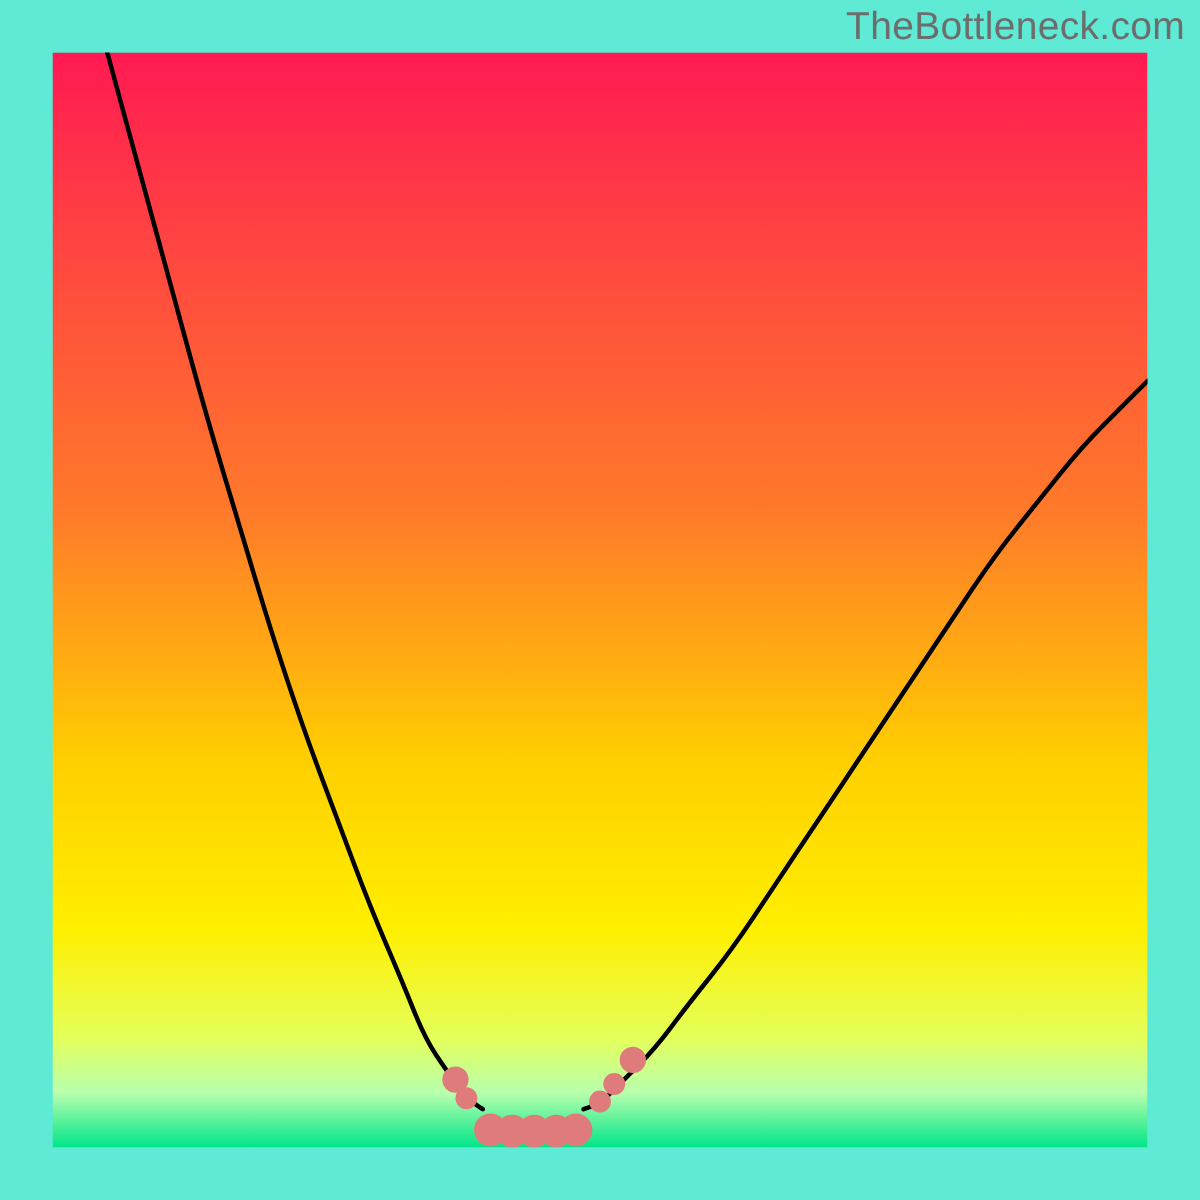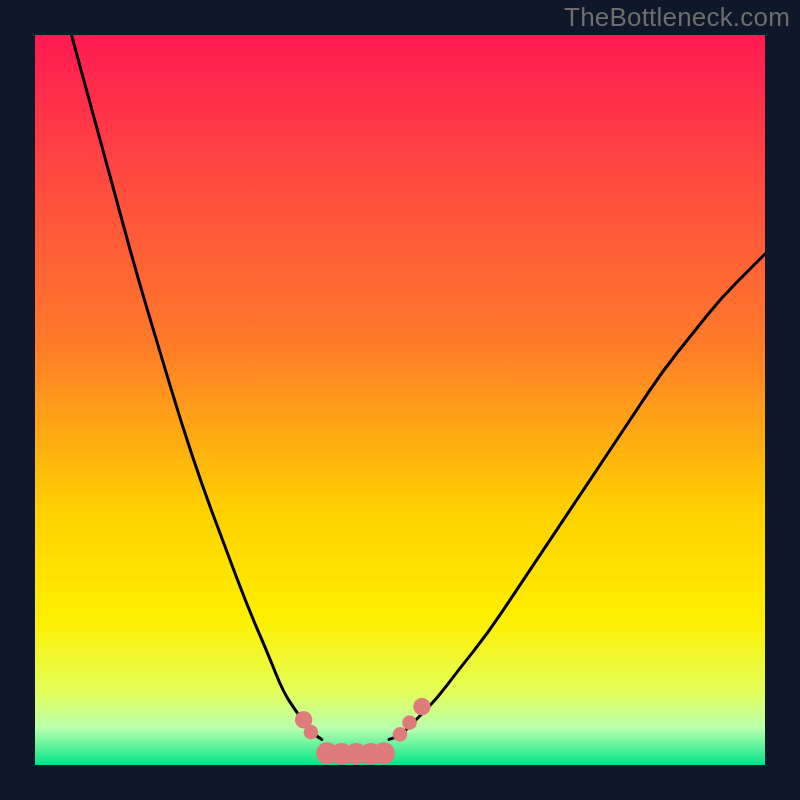--- a/index.html
+++ b/index.html
@@ -10,21 +10,21 @@
     background: #000;
     overflow: hidden;
     font-family: Arial, Helvetica, sans-serif;
   }
   .frame {
     position: absolute;
     left: 0;
     top: 0;
     width: 800px;
     height: 800px;
-    background: #0f172a;
+    background: #5eead4;
   }
   .watermark {
     position: absolute;
     top: 2px;
     right: 10px;
     color: #6d6d6d;
     font-size: 26px;
     font-weight: 500;
     letter-spacing: 0.2px;
   }

